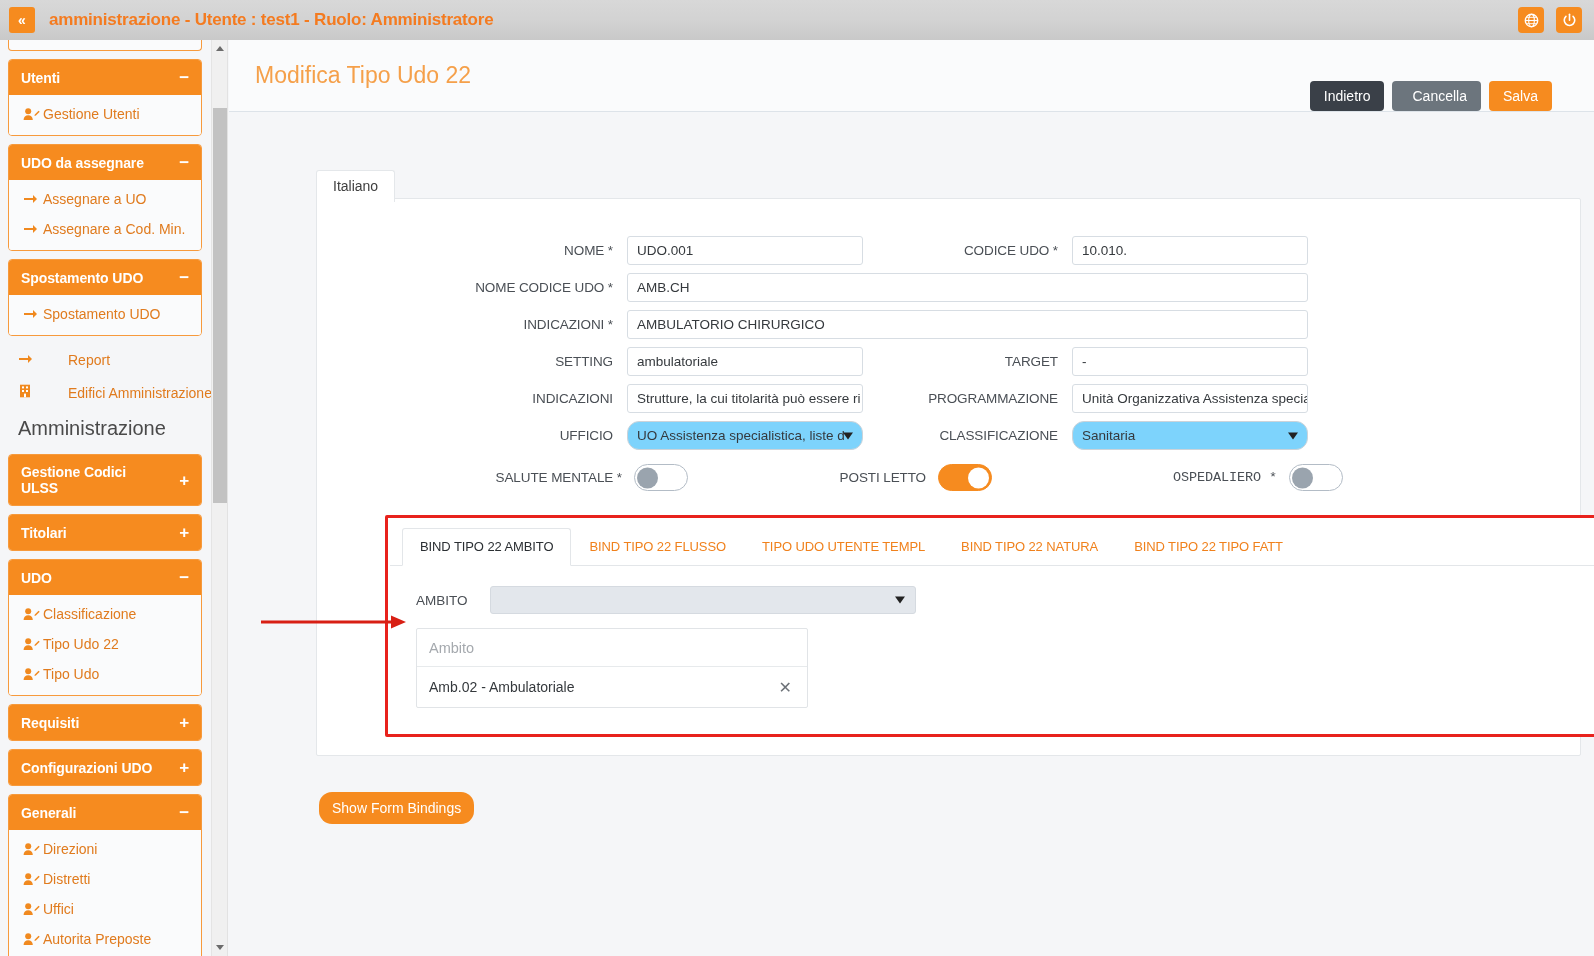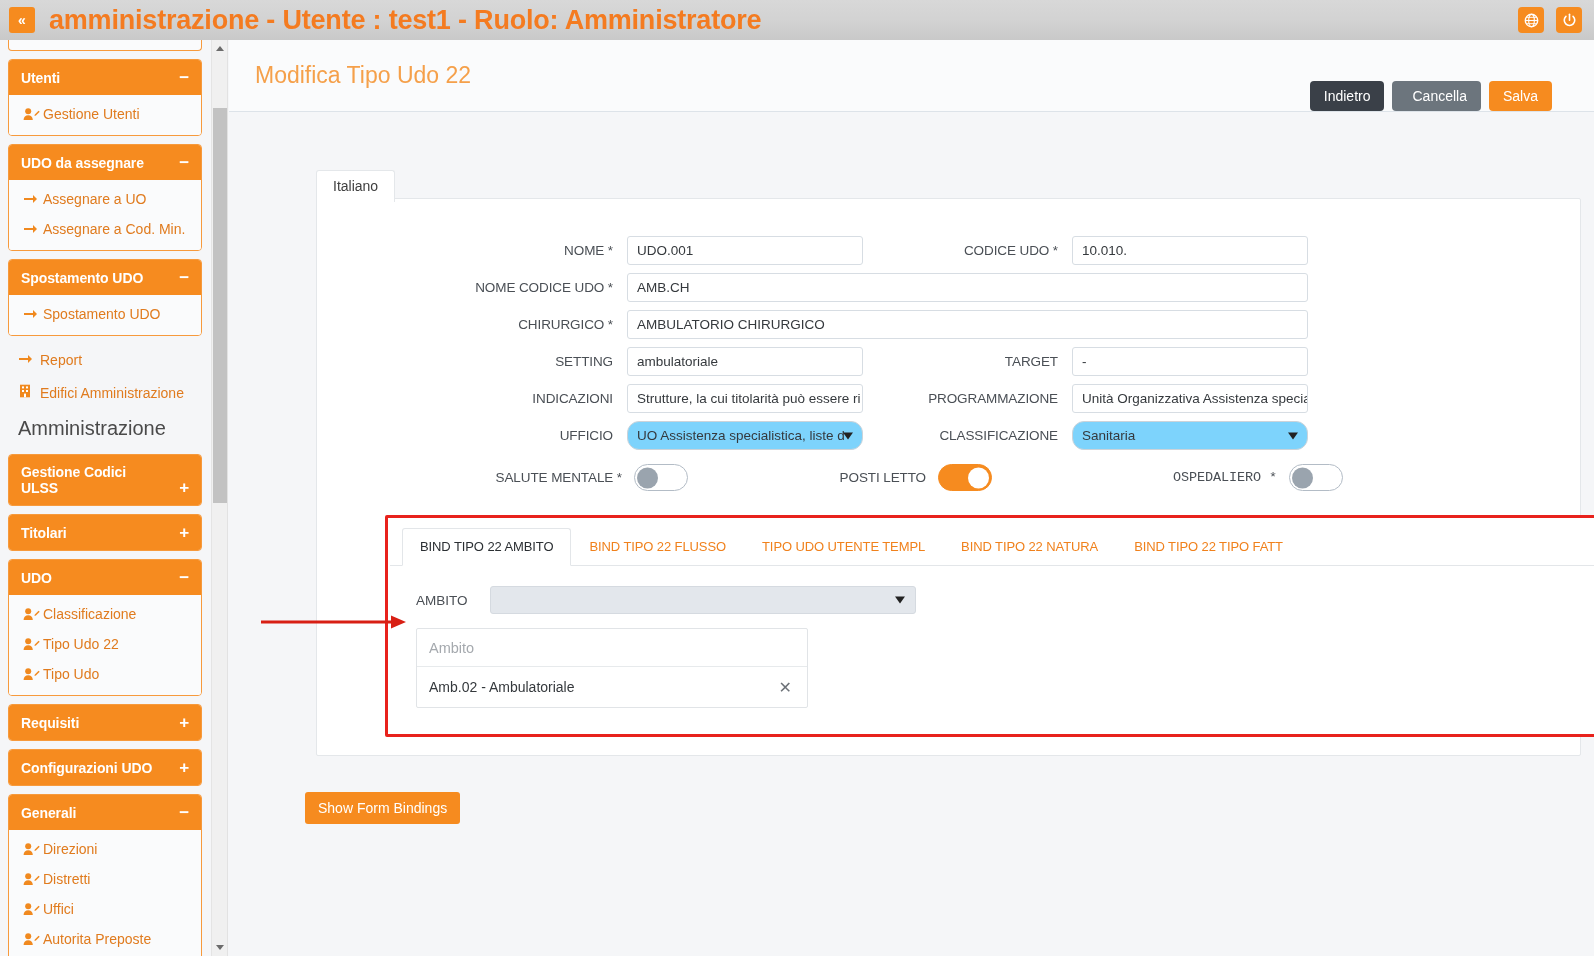--- a/index.html
+++ b/index.html
@@ -25,21 +25,21 @@
     background: #f68b1f; color: #fff;
     border-radius: 3px;
     display: flex; align-items: center; justify-content: center;
     font-size: 14px; font-weight: bold;
     cursor: pointer;
     flex: 0 0 auto;
   }
   #topbar-title {
     margin-left: 14px;
     color: #f47b20;
-    font-size: 27px;
+    font-size: 17px;
     font-weight: bold;
     letter-spacing: -0.2px;
     white-space: nowrap;
   }
   #topbar-right {
     margin-left: auto; margin-right: 12px;
     display: flex; gap: 12px; align-items: center;
   }
   .topbar-icon-btn {
     width: 26px; height: 26px;
@@ -70,21 +70,21 @@
     margin-bottom: 8px;
     background: #fafbfc;
     overflow: hidden;
   }
   .panel-head {
     background: #f68b1f;
     color: #fff;
     font-weight: bold;
     font-size: 14px;
     padding: 9px 12px;
-    display: flex; align-items: flex-end;
+    display: flex; align-items: center;
     cursor: pointer;
     letter-spacing: -0.1px;
     gap: 24px;
   }
   .panel-head .pm {
     margin-left: auto;
     font-size: 17px;
     font-weight: bold;
     line-height: 1;
   }
@@ -100,21 +100,21 @@
   .nav-item .ico {
     width: 20px; flex: 0 0 20px;
     color: #f0891f;
     display: inline-flex; align-items: center; justify-content: flex-start;
   }
   .nav-item .lbl { margin-left: 0; }
   .loose-item {
     display: flex; align-items: center;
     padding: 8px 10px 8px 10px;
     color: #e07b1e; font-size: 14px;
-    cursor: pointer; white-space: nowrap;
+    cursor: pointer; white-space: nowrap; gap: 28px;
   }
   .loose-item .ico { width: 22px; flex: 0 0 22px; color: #f0891f; }
   #amministrazione-heading {
     font-size: 20px;
     color: #4a4a4a;
     padding: 8px 10px 14px 10px;
     white-space: nowrap;
   }
   
   #partial-panel {
@@ -354,24 +354,24 @@
   }
 
   
   #red-arrow {
     position: absolute; left: 32px; top: 574px;
     width: 146px; height: 16px;
     z-index: 20;
   }
 
   #show-bindings {
-    position: absolute; left: 76px; top: 752px;
+    position: absolute; left: 90px; top: 752px;
     background: #f68b1f; color: #fff;
     font-size: 14px; padding: 8px 13px;
-    border-radius: 3px; cursor: pointer;
+    border-radius: 13px; cursor: pointer;
     border: none;
     font-family: "Liberation Sans", sans-serif;
     white-space: nowrap;
   }
 </style>
 </head>
 <body>
 
 <div id="topbar">
   <div id="collapse-btn">
@@ -653,21 +653,21 @@
         <div class="flabel" style="width:209px">CODICE UDO *</div>
         <div class="finput" style="width:236px">10.010.</div>
       </div>
 
       <div class="frow">
         <div class="flabel" style="width:300px">NOME CODICE UDO *</div>
         <div class="finput" style="width:681px">AMB.CH</div>
       </div>
 
       <div class="frow">
-        <div class="flabel" style="width:300px">CHIRURGICO *</div>
+        <div class="flabel" style="width:300px">INDICAZIONI *</div>
         <div class="finput" style="width:681px">AMBULATORIO CHIRURGICO</div>
       </div>
 
       <div class="frow">
         <div class="flabel" style="width:300px">SETTING</div>
         <div class="finput" style="width:236px">ambulatoriale</div>
         <div class="flabel" style="width:209px">TARGET</div>
         <div class="finput" style="width:236px">-</div>
       </div>
 

